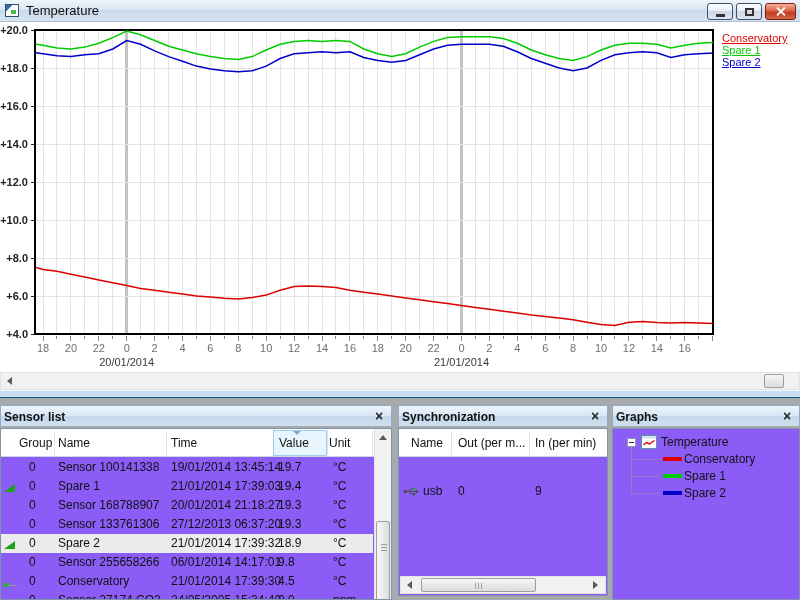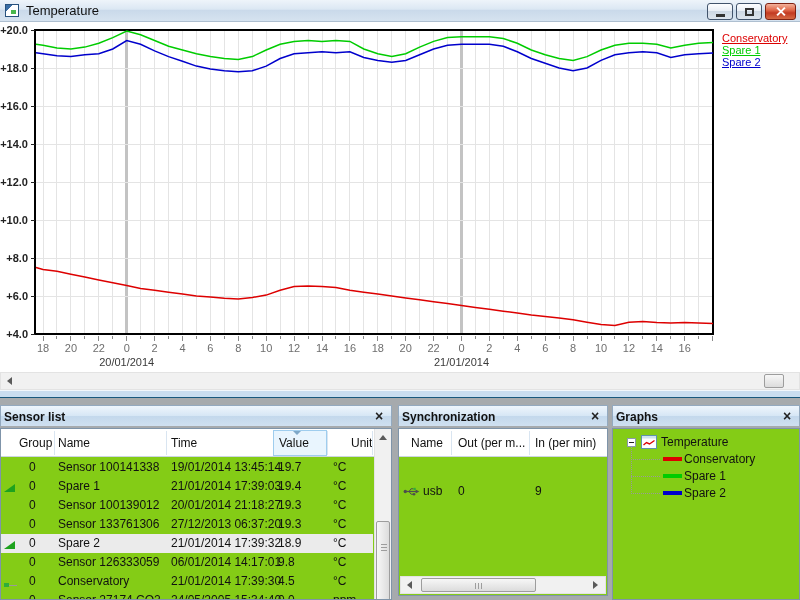--- a/index.html
+++ b/index.html
@@ -53,21 +53,21 @@
 
   
   .dock { position:absolute; left:0; top:398px; width:800px; height:202px; background:#a6aaad; }
   .panel { position:absolute; top:7px; bottom:0; }
   .panel-header { position:absolute; left:0; top:0; right:0; height:21px;
     background:linear-gradient(#eef5fc, #d6e6f5 50%, #c3d8ec 51%, #cfe0f0);
     border:1px solid #93a9bf; border-bottom:none; }
   .panel-title { position:absolute; left:3px; top:4px; font-size:12px; font-weight:bold; color:#111; }
   .panel-close { position:absolute; right:5px; top:2px; width:14px; height:16px; font-size:14px; font-weight:bold;
     color:#222; text-align:center; line-height:16px; cursor:pointer; }
-  .panel-body { position:absolute; left:0; top:23px; right:0; bottom:0; background:#84cc16;
+  .panel-body { position:absolute; left:0; top:23px; right:0; bottom:0; background:#8b5cf6;
     border:1px solid #7f94a9; overflow:hidden; }
 
   .sensor-panel { left:0; width:392px; }
   .sync-panel   { left:398px; width:210px; height:191px; bottom:auto; }
   .graphs-panel { left:612px; width:188px; }
 
   
   .thead { position:absolute; left:0; top:0; right:0; height:28px; background:#fff; border-bottom:1px solid #ccd6e0; }
   .th { position:absolute; top:7px; font-size:12px; color:#111; white-space:nowrap; }
   .col-sep { position:absolute; top:2px; height:24px; width:1px; background:#d9e5f1; }
@@ -305,21 +305,21 @@
         <span class="panel-close">×</span>
       </div>
       <div class="panel-body">
         <div class="thead">
           <div class="th-highlight" style="left:272px; width:54px;"></div>
           <div class="sort-arrow" style="left:292px; top:2px;"></div>
           <span class="th" style="left:18px;">Group</span>
           <span class="th" style="left:57px;">Name</span>
           <span class="th" style="left:170px;">Time</span>
           <span class="th" style="left:278px;">Value</span>
-          <span class="th" style="left:350px;">Unit</span>
+          <span class="th" style="left:328px;">Unit</span>
           <div class="col-sep" style="left:53px;"></div>
           <div class="col-sep" style="left:165px;"></div>
           <div class="col-sep" style="left:326px;"></div>
           <div class="col-sep" style="left:371px;"></div>
         </div>
         <div id="sensor-rows">
             <div class="trow" style="top: 29px; right: 18px;">
               <span class="tcell" style="left: 28px;">0</span>
               <span class="tcell" style="left: 57px;">Sensor 100141338</span>
               <span class="tcell" style="left: 170px;">19/01/2014 13:45:14</span>
@@ -329,21 +329,21 @@
             <div class="trow" style="top: 48px; right: 18px;">
               <div class="sig-icon"></div>
               <span class="tcell" style="left: 28px;">0</span>
               <span class="tcell" style="left: 57px;">Spare 1</span>
               <span class="tcell" style="left: 170px;">21/01/2014 17:39:03</span>
               <span class="tcell" style="left: 277px;">19.4</span>
               <span class="tcell" style="left: 332px;">°C</span>
             </div>
             <div class="trow" style="top: 67px; right: 18px;">
               <span class="tcell" style="left: 28px;">0</span>
-              <span class="tcell" style="left: 57px;">Sensor 100139012</span>
+              <span class="tcell" style="left: 57px;">Sensor 168788907</span>
               <span class="tcell" style="left: 170px;">20/01/2014 21:18:27</span>
               <span class="tcell" style="left: 277px;">19.3</span>
               <span class="tcell" style="left: 332px;">°C</span>
             </div>
             <div class="trow" style="top: 86px; right: 18px;">
               <span class="tcell" style="left: 28px;">0</span>
               <span class="tcell" style="left: 57px;">Sensor 133761306</span>
               <span class="tcell" style="left: 170px;">27/12/2013 06:37:20</span>
               <span class="tcell" style="left: 277px;">19.3</span>
               <span class="tcell" style="left: 332px;">°C</span>
@@ -351,21 +351,21 @@
             <div class="trow selected" style="top: 105px; right: 18px;">
               <div class="sig-icon"></div>
               <span class="tcell" style="left: 28px;">0</span>
               <span class="tcell" style="left: 57px;">Spare 2</span>
               <span class="tcell" style="left: 170px;">21/01/2014 17:39:32</span>
               <span class="tcell" style="left: 277px;">18.9</span>
               <span class="tcell" style="left: 332px;">°C</span>
             </div>
             <div class="trow" style="top: 124px; right: 18px;">
               <span class="tcell" style="left: 28px;">0</span>
-              <span class="tcell" style="left: 57px;">Sensor 126333059</span>
+              <span class="tcell" style="left: 57px;">Sensor 255658266</span>
               <span class="tcell" style="left: 170px;">06/01/2014 14:17:01</span>
               <span class="tcell" style="left: 277px;">9.8</span>
               <span class="tcell" style="left: 332px;">°C</span>
             </div>
             <div class="trow" style="top: 143px; right: 18px;">
               <div class="weak-icon"></div>
               <span class="tcell" style="left: 28px;">0</span>
               <span class="tcell" style="left: 57px;">Conservatory</span>
               <span class="tcell" style="left: 170px;">21/01/2014 17:39:30</span>
               <span class="tcell" style="left: 277px;">4.5</span>

